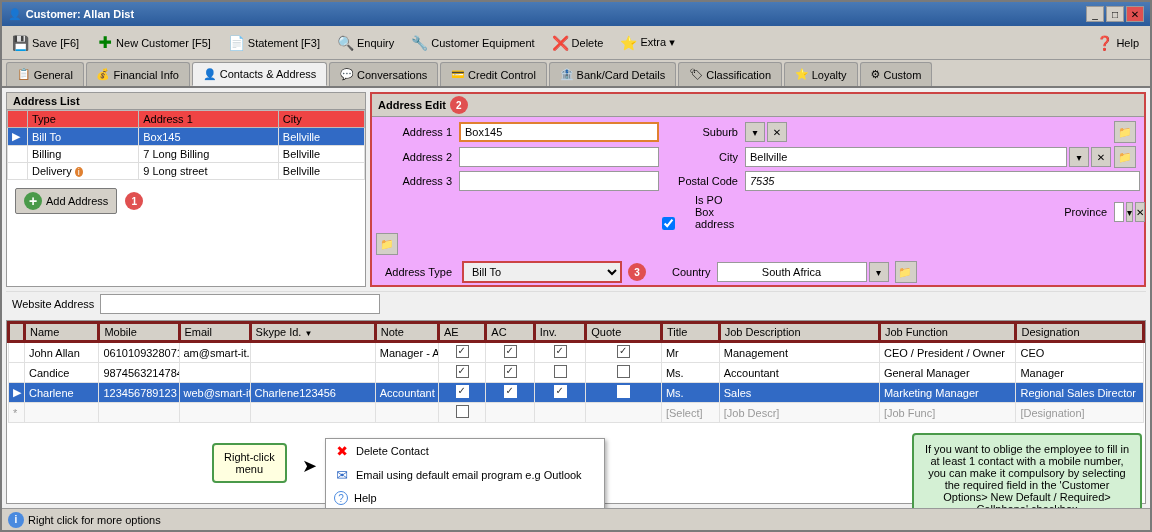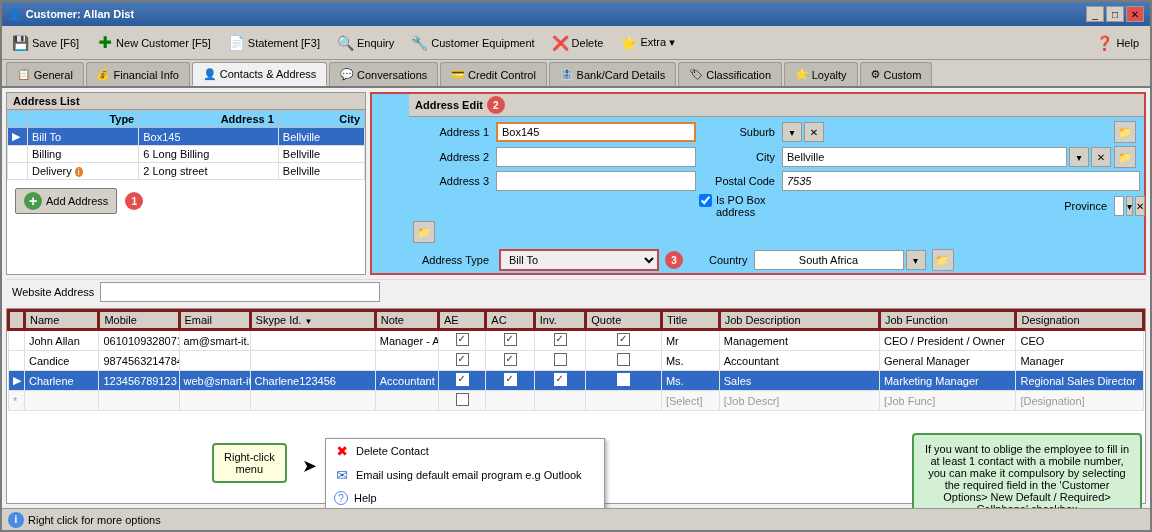--- a/index.html
+++ b/index.html
@@ -22,29 +22,29 @@
     .tab { padding: 3px 10px; border: 1px solid #999; border-bottom: none; cursor: pointer; background: #c0bdb5; border-radius: 3px 3px 0 0; display: flex; align-items: center; gap: 3px; height: 24px; }
     .tab.active { background: #f0f0f0; border-bottom: 1px solid #f0f0f0; margin-bottom: -2px; z-index: 1; }
     
     .content { display: flex; flex-direction: column; flex: 1; background: #f0f0f0; padding: 4px; gap: 4px; overflow: hidden; }
     
     .top-section { display: flex; gap: 4px; }
     
     .address-list { border: 1px solid #999; background: white; flex: 0 0 360px; }
     .address-list-title { background: #d4d0c8; padding: 2px 6px; font-weight: bold; border-bottom: 1px solid #999; }
     .addr-table { width: 100%; border-collapse: collapse; }
-    .addr-table th { background: #7dd3fc; border: 1px solid #bbb; padding: 2px 4px; text-align: right; font-weight: bold; }
+    .addr-table th { background: #ef4444; border: 1px solid #bbb; padding: 2px 4px; text-align: left; font-weight: normal; }
     .addr-table td { border: 1px solid #ddd; padding: 2px 4px; }
     .addr-table tr.selected td { background: #316ac5; color: white; }
     
     .add-addr-btn { display: flex; align-items: center; gap: 4px; padding: 3px 8px; margin: 4px; background: #d4d0c8; border: 1px solid #7a7a7a; cursor: pointer; width: fit-content; border-radius: 2px; }
     .add-addr-circle { width: 18px; height: 18px; border-radius: 50%; background: #4a9a4a; color: white; display: flex; align-items: center; justify-content: center; font-size: 14px; font-weight: bold; }
     .badge-1 { display: inline-flex; align-items: center; justify-content: center; width: 18px; height: 18px; border-radius: 50%; background: #e05050; color: white; font-size: 10px; font-weight: bold; margin-left: 4px; }
     
-    .address-edit { border: 2px solid #cc4444; background: #7dd3fc; flex: 1; padding-left: 37px; }
+    .address-edit { border: 2px solid #cc4444; background: #f0abfc; flex: 1; }
     .address-edit-title { background: #d4d0c8; padding: 2px 6px; font-weight: bold; border-bottom: 1px solid #999; display: flex; align-items: center; gap: 4px; }
     .edit-badge { width: 18px; height: 18px; border-radius: 50%; background: #e05050; color: white; display: flex; align-items: center; justify-content: center; font-size: 10px; font-weight: bold; }
     .form-label { text-align: right; padding-right: 4px; }
     .form-input { border: 1px solid #999; padding: 2px 4px; height: 20px; width: 100%; background: white; }
     .form-input-group { display: flex; gap: 2px; align-items: center; }
     .form-input-group input { flex: 1; }
     .select-btn { width: 20px; height: 20px; border: 1px solid #999; background: #d4d0c8; cursor: pointer; display: flex; align-items: center; justify-content: center; font-size: 10px; }
     .folder-btn { width: 22px; height: 22px; background: #d4d0c8; border: 1px solid #999; cursor: pointer; display: flex; align-items: center; justify-content: center; }
     .badge-3 { width: 18px; height: 18px; border-radius: 50%; background: #e05050; color: white; display: flex; align-items: center; justify-content: center; font-size: 10px; font-weight: bold; }
     
@@ -182,27 +182,27 @@
           <tbody>
             <tr class="selected">
               <td>▶</td>
               <td>Bill To</td>
               <td>Box145</td>
               <td>Bellville</td>
             </tr>
             <tr>
               <td></td>
               <td>Billing</td>
-              <td>6 Long Billing</td>
+              <td>7 Long Billing</td>
               <td>Bellville</td>
             </tr>
             <tr>
               <td></td>
               <td>Delivery <span style="color:#e08030;background:#e08030;border-radius:50%;color:white;padding:0 3px;font-size:9px;">i</span></td>
-              <td>2 Long street</td>
+              <td>9 Long street</td>
               <td>Bellville</td>
             </tr>
           </tbody>
         </table>
         <div style="display:flex;align-items:center;padding:4px;">
           <div class="add-addr-btn">
             <div class="add-addr-circle">+</div>
             <span>Add Address</span>
           </div>
           <div class="badge-1">1</div>
@@ -236,21 +236,21 @@
           </div>
           <div class="folder-btn">📁</div>
 
           <label class="form-label">Address 3</label>
           <input class="form-input" value="" style="">
           <label class="form-label">Postal Code</label>
           <input class="form-input" value="7535" style="grid-column: span 2; font-style: italic;">
           <span></span>
 
           <span></span>
-          <div style="display:flex;align-items:flex-start;gap:4px;">
+          <div style="display:flex;align-items:flex-end;gap:20px;">
             <input type="checkbox" checked="" style="">
             <label>Is PO Box address</label>
           </div>
           <label class="form-label">Province</label>
           <div class="form-input-group">
             <input class="form-input" value="Western Cape" style="flex: 1 1 0%;">
             <div class="select-btn">▾</div>
             <div class="select-btn">✕</div>
           </div>
           <div class="folder-btn">📁</div>

